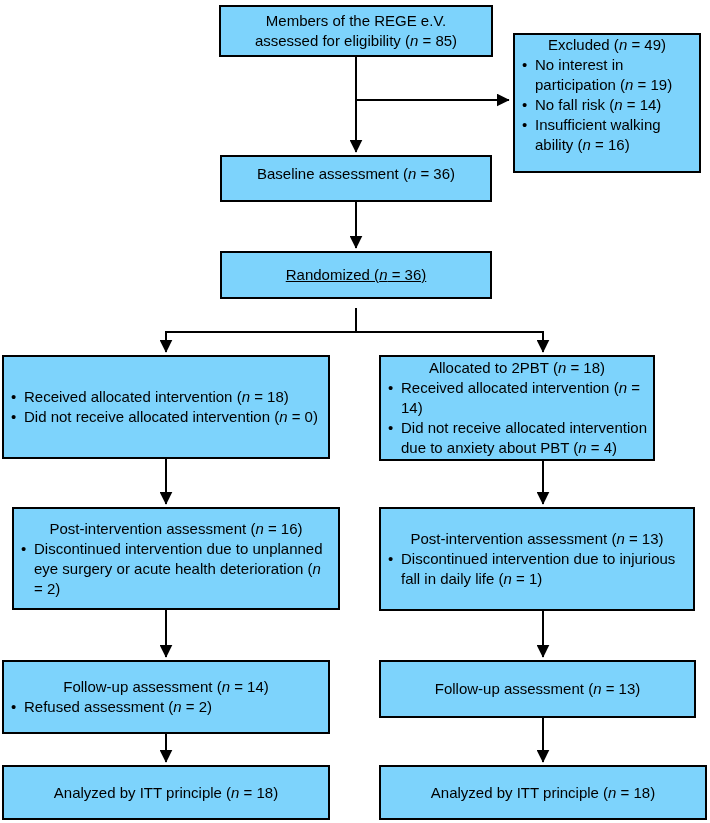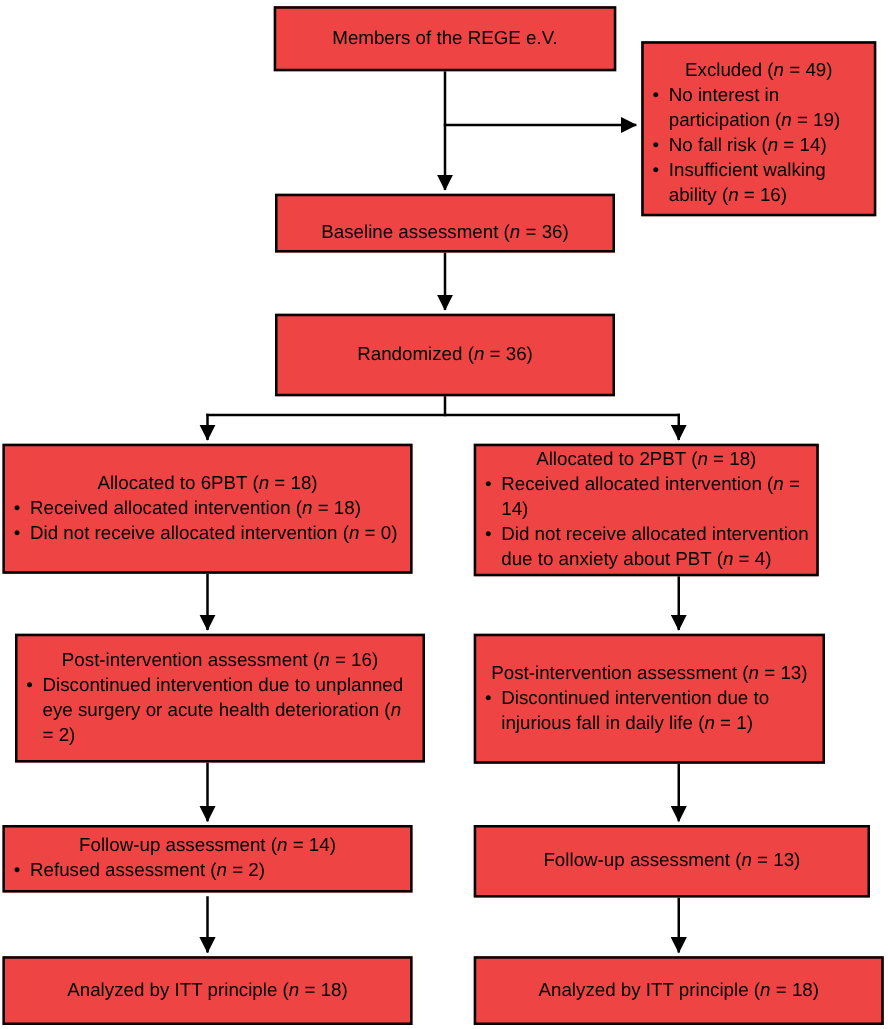--- a/index.html
+++ b/index.html
@@ -15,42 +15,42 @@
   .connectors {
     position: absolute;
     left: 0; top: 0;
     width: 710px; height: 823px;
     pointer-events: none;
   }
   .box {
     position: absolute;
     box-sizing: border-box;
     border: 2px solid #000000;
-    background: #ef4444;
+    background: #7dd3fc;
     display: flex;
     flex-direction: column;
     justify-content: center;
-    padding: 4px 6px;
+    padding: 16px 6px;
     font-size: 15px;
     line-height: 20px;
   }
   .title { text-align: center; }
   .bullet { display: flex; text-align: left; }
   .bullet .dot { flex: none; width: 13px; padding-left: 1px; }
   .bullet .txt { flex: 1; }
 
   #box-eligibility    { left: 219px; top: 5px;   width: 274px; height: 52px; }
   #box-excluded       { left: 513px; top: 33px;  width: 188px; height: 140px; justify-content: flex-end; }
   #box-baseline       { left: 220px; top: 155px; width: 272px; height: 47px; justify-content: flex-end; }
-  #box-randomized     { left: 220px; top: 251px; width: 272px; height: 66px; }
+  #box-randomized     { left: 220px; top: 251px; width: 272px; height: 48px; text-decoration: underline; }
   #box-alloc-left     { left: 2px;   top: 355px; width: 328px; height: 104px; }
   #box-alloc-right    { left: 379px; top: 355px; width: 276px; height: 106px; }
   #box-post-left      { left: 12px;   top: 507px; width: 328px; height: 103px; }
-  #box-post-right     { left: 379px; top: 507px; width: 281px; height: 104px; }
-  #box-follow-left    { left: 2px;   top: 660px; width: 328px; height: 54px; }
+  #box-post-right     { left: 379px; top: 507px; width: 316px; height: 104px; }
+  #box-follow-left    { left: 2px;   top: 660px; width: 328px; height: 74px; }
   #box-follow-right   { left: 379px; top: 660px; width: 317px; height: 58px; }
   #box-analyzed-left  { left: 2px;   top: 765px; width: 328px; height: 55px; }
   #box-analyzed-right { left: 379px; top: 765px; width: 328px; height: 55px; }
 </style>
 </head>
 <body>
 
 <div class="stage">
 
   <svg class="connectors" viewBox="0 0 710 823" xmlns="http://www.w3.org/2000/svg">
@@ -71,20 +71,21 @@
       <line x1="543" y1="461" x2="543" y2="504" marker-end="url(#arrow)"></line>
       <line x1="166" y1="610" x2="166" y2="657" marker-end="url(#arrow)"></line>
       <line x1="543" y1="611" x2="543" y2="657" marker-end="url(#arrow)"></line>
       <line x1="166" y1="717" x2="166" y2="762" marker-end="url(#arrow)"></line>
       <line x1="543" y1="718" x2="543" y2="762" marker-end="url(#arrow)"></line>
     </g>
   </svg>
 
   <div class="box" id="box-eligibility">
     <div class="title">Members of the REGE e.V.</div>
+    <div class="title">assessed for eligibility (<i>n</i> = 85)</div>
   </div>
 
   <div class="box" id="box-excluded">
     <div class="title">Excluded (<i>n</i> = 49)</div>
     <div class="bullet">
       <span class="dot">•</span>
       <span class="txt">No interest in participation (<i>n</i> = 19)</span>
     </div>
     <div class="bullet">
       <span class="dot">•</span>
@@ -98,21 +99,20 @@
 
   <div class="box" id="box-baseline">
     <div class="title">Baseline assessment (<i>n</i> = 36)</div>
   </div>
 
   <div class="box" id="box-randomized">
     <div class="title">Randomized (<i>n</i> = 36)</div>
   </div>
 
   <div class="box" id="box-alloc-left">
-    <div class="title">Allocated to 6PBT (<i>n</i> = 18)</div>
     <div class="bullet">
       <span class="dot">•</span>
       <span class="txt">Received allocated intervention (<i>n</i> = 18)</span>
     </div>
     <div class="bullet">
       <span class="dot">•</span>
       <span class="txt">Did not receive allocated intervention (<i>n</i> = 0)</span>
     </div>
   </div>
 

